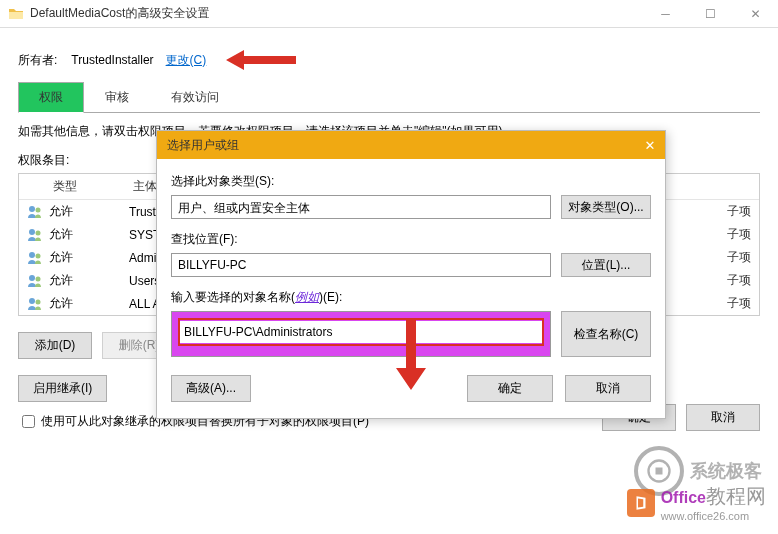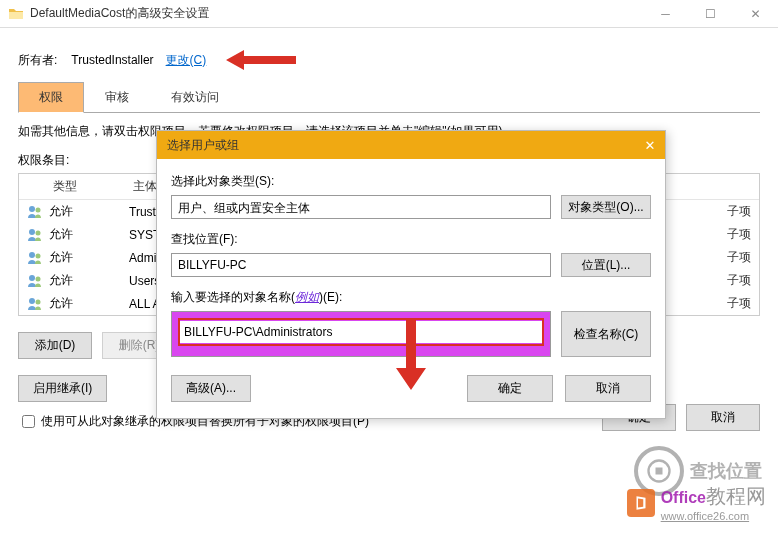--- a/index.html
+++ b/index.html
@@ -14,21 +14,21 @@
     .content { padding: 20px 18px 10px 18px; position: relative; }
 
     .owner-row { display: flex; align-items: center; margin-bottom: 10px; }
     .owner-row .lbl { margin-right: 14px; color: #000; }
     .owner-row .val { margin-right: 12px; color: #000; }
     .owner-row .link { color: #0066cc; text-decoration: underline; cursor: pointer; }
     .red-arrow-left { margin-left: 20px; }
 
     .tabs { display: flex; border-bottom: 1px solid #aaa; margin-bottom: 10px; }
     .tab { padding: 6px 20px; color: #333; border: 1px solid transparent; margin-bottom: -1px; }
-    .tab.active { border: 1px solid #aaa; border-bottom: 1px solid #fff; background: #fdba74; }
+    .tab.active { border: 1px solid #aaa; border-bottom: 1px solid #fff; background: #22c55e; }
 
     .info-line { color: #000; margin-bottom: 12px; }
     .section-label { color: #000; margin-bottom: 4px; }
 
     .perm-table { border: 1px solid #ccc; }
     .perm-header { display: flex; background: #fff; border-bottom: 1px solid #e5e5e5; padding: 4px 8px; }
     .perm-header div { color: #333; }
     .col-type { width: 80px; }
     .col-principal { width: 260px; }
     .perm-row { display: flex; padding: 3px 8px; align-items: center; }
@@ -68,21 +68,21 @@
     .example-link { color: #6d28d9; text-decoration: underline; cursor: pointer; font-style: italic; }
 
     
     .watermark1 { position: absolute; right: 16px; bottom: 38px; display: flex; align-items: center; opacity: .9; z-index: 100; }
     .watermark1 .circle { width: 50px; height: 50px; border-radius: 50%; border: 4px solid #aaa; display: flex; align-items: center; justify-content: center; background: #fff; margin-right: 6px; position: relative; }
     .watermark1 .octxt { color: #aaa; font-size: 18px; font-weight: bold; }
     .watermark2 { position: absolute; right: 12px; bottom: 12px; display: flex; align-items: center; opacity: .85; z-index: 100; }
     .watermark2 .icon { width: 28px; height: 28px; border-radius: 4px; background: #e96c1f; margin-right: 6px; display: flex; align-items: center; justify-content: center; }
     .watermark2 .t1 { color: #a21caf; font-size: 16px; font-weight: bold; }
     .watermark2 .t2 { color: #888; font-size: 20px; }
-    .watermark2 .sub { color: #888; font-size: 11px; display: block; text-decoration: underline; }
+    .watermark2 .sub { color: #888; font-size: 11px; display: block; }
   </style>
 </head>
 <body>
 
 <div class="titlebar">
   <svg class="icon" viewBox="0 0 16 16">
       <path fill="#f0c04a" d="M1 3h5l2 2h7v8H1z"></path>
       <path fill="#fde9a7" d="M1 6h14v7H1z"></path>
     </svg>
   <span class="title">DefaultMediaCost的高级安全设置</span>
@@ -247,21 +247,21 @@
   <path fill="#d93025" d="M10 0 H20 V48 H30 L15 70 L0 48 H10 Z"></path>
 </svg>
 
 <div class="watermark1">
   <div class="circle">
     <svg width="28" height="28" viewBox="0 0 24 24">
         <circle cx="12" cy="12" r="9" fill="none" stroke="#aaa" stroke-width="2"></circle>
         <rect x="9" y="9" width="6" height="6" fill="#aaa"></rect>
       </svg>
   </div>
-  <span class="octxt">查找位置</span>
+  <span class="octxt">系统极客</span>
 </div>
 <div class="watermark2">
   <div class="icon">
     <svg width="18" height="18" viewBox="0 0 24 24">
         <path fill="#fff" d="M6 3 L18 5 V19 L6 21 V3 Z M8 6 V18 L15 17 V7 Z"></path>
       </svg>
   </div>
   <div>
     <span class="t1">Office</span><span class="t2">教程网</span>
     <span class="sub">www.office26.com</span>

